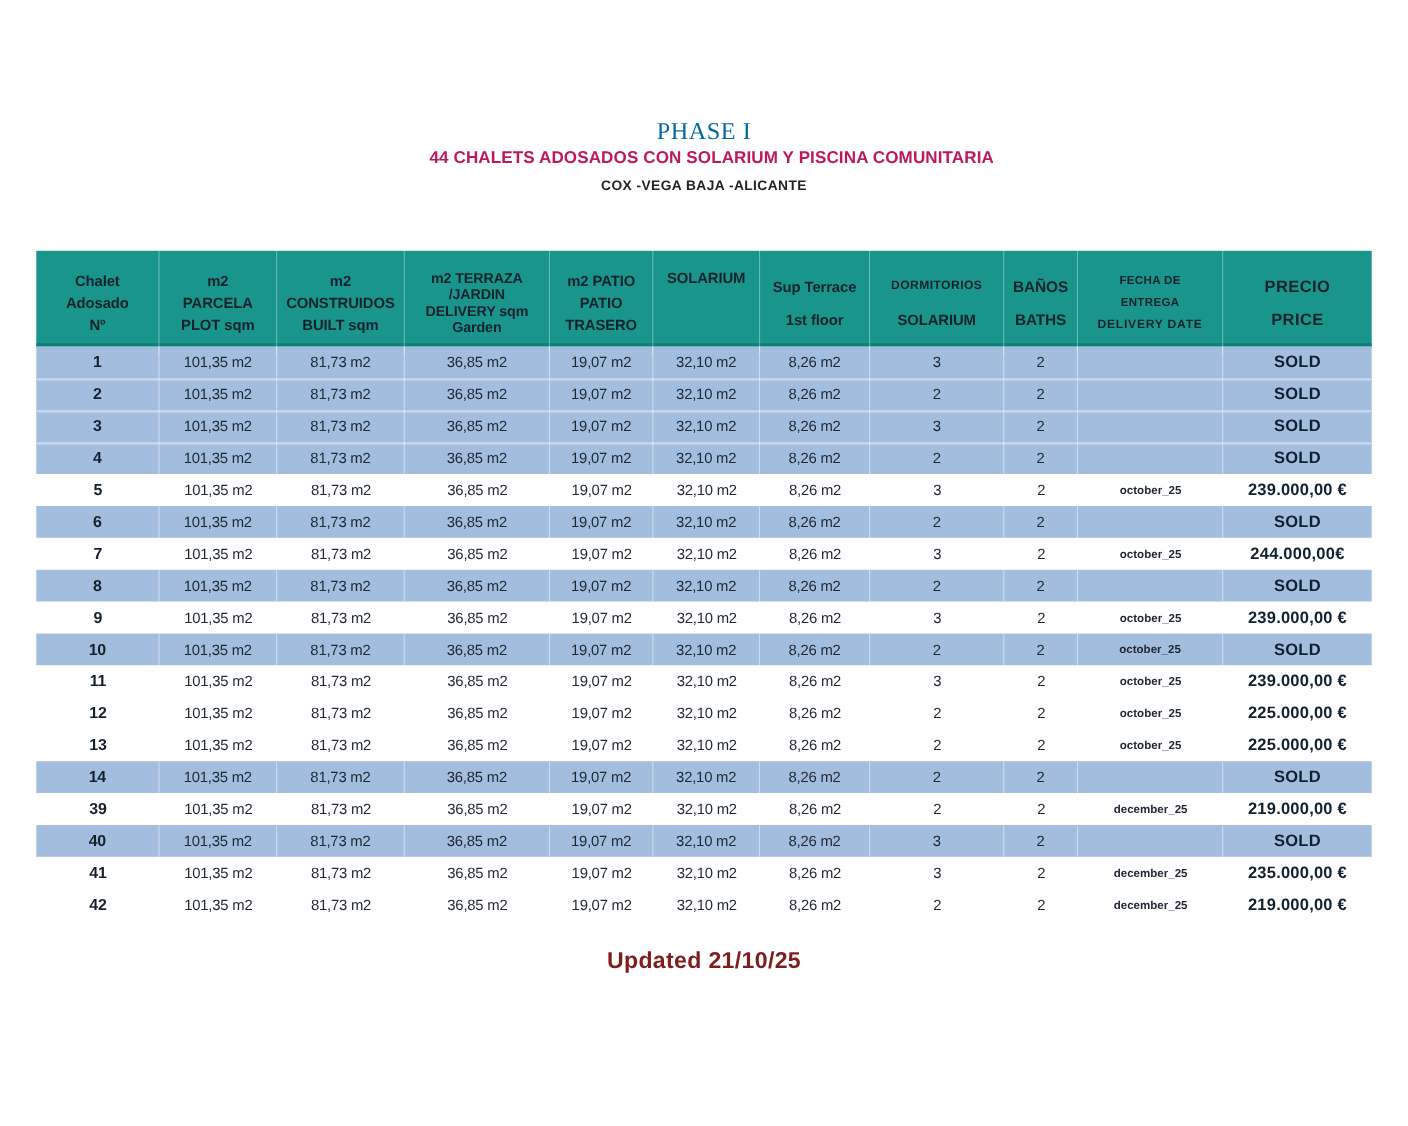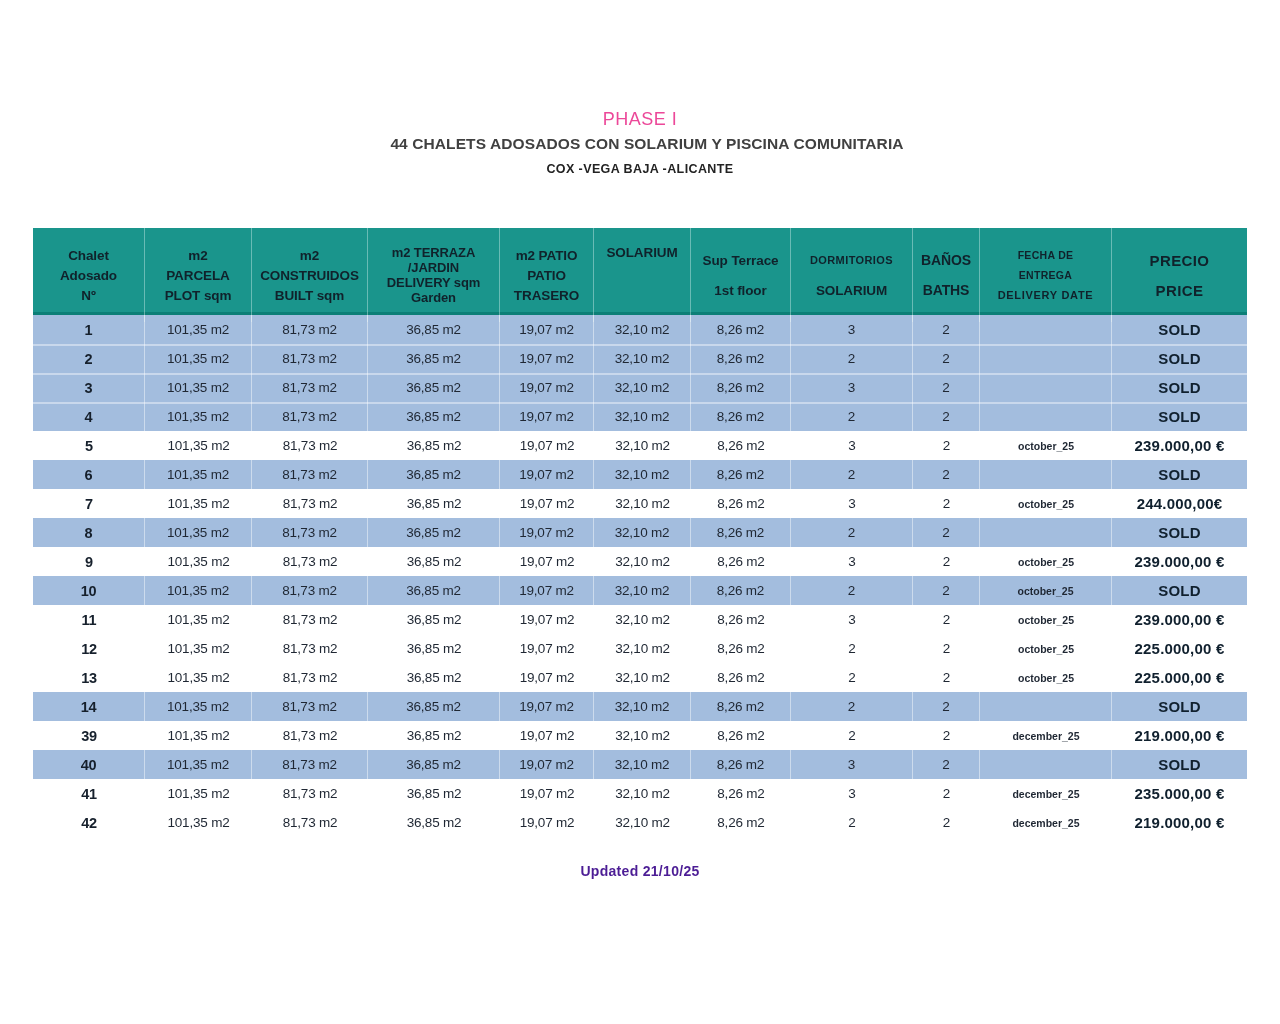--- a/index.html
+++ b/index.html
@@ -14,22 +14,22 @@
   .page{
     position:relative;
     width:1280px;height:1024px;
     background:#ffffff;
     font-family:"Liberation Sans", sans-serif;
     color:var(--ink);
     overflow:hidden;
   }
   
   .titles{position:absolute;top:110px;left:0;width:100%;text-align:center;}
-  .phase{font-family:Liberation Sans, sans-serif;font-size:18px;letter-spacing:.5px;color:#ec4899;line-height:18px;margin-bottom:8px;}
-  .main-title{font-weight:bold;font-size:15.5px;color:#404040;line-height:16px;margin-bottom:11px;letter-spacing:.1px;padding-left:14px;}
+  .phase{font-family:Liberation Serif, serif;font-size:22px;letter-spacing:.5px;color:#0369a1;line-height:18px;margin-bottom:8px;}
+  .main-title{font-weight:bold;font-size:15.5px;color:#be185d;line-height:16px;margin-bottom:11px;letter-spacing:.1px;padding-left:14px;}
   .location{font-weight:bold;font-size:12.5px;color:#222;line-height:13px;letter-spacing:.4px;}
   
   .price-table{position:absolute;left:33px;top:228px;width:1214px;}
   .grid-row{
     display:grid;
     grid-template-columns:112px 107px 116px 132px 94px 97px 100px 122px 67px 132px 135px;
   }
   .thead{
     background:var(--header-bg);
     height:87px;
@@ -75,21 +75,21 @@
   }
   .wm-text{
     position:absolute;left:34px;top:15px;
     font-weight:bold;font-size:26px;letter-spacing:2px;word-spacing:5px;
     color:rgba(255,255,255,.78);
     text-shadow:1px 2px 2px rgba(105,125,155,.75);
     white-space:nowrap;
   }
   
   .footer{position:absolute;top:862px;left:0;width:100%;text-align:center;}
-  .updated{font-weight:bold;font-size:14px;color:#4c1d95;letter-spacing:.3px;}
+  .updated{font-weight:bold;font-size:21px;color:#7f1d1d;letter-spacing:.3px;}
 </style>
 </head>
 <body>
 
 <div class="page">
 
   <div class="titles">
     <div class="phase">PHASE I</div>
     <div class="main-title">44 CHALETS ADOSADOS CON SOLARIUM Y PISCINA COMUNITARIA</div>
     <div class="location">COX -VEGA BAJA -ALICANTE</div>

